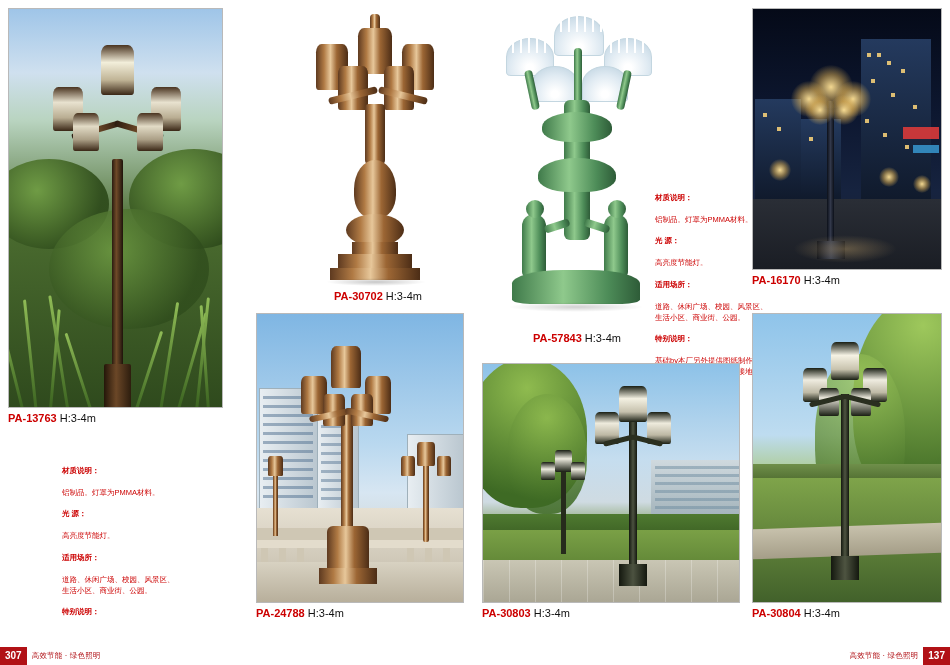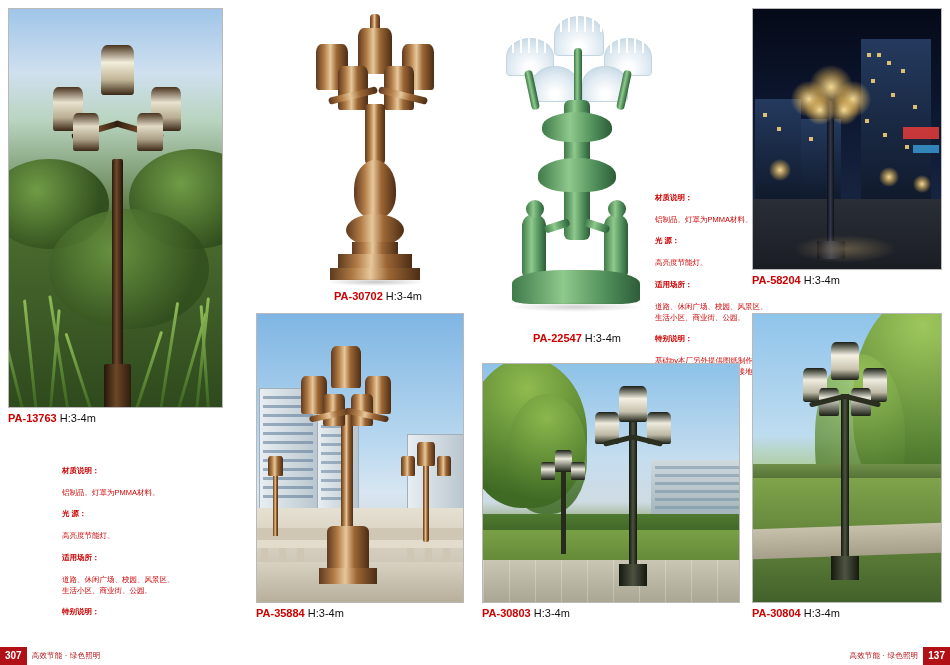--- a/index.html
+++ b/index.html
@@ -299,21 +299,21 @@
       <div class="jade" style="position:absolute; left:126px; top:206px; width:24px; height:64px; border-radius:12px 12px 6px 6px;"></div>
       <div class="jade" style="position:absolute; left:130px; top:192px; width:18px; height:18px; border-radius:50%;"></div>
       <div class="jade" style="position:absolute; left:66px; top:214px; width:26px; height:8px; border-radius:4px; transform:rotate(-18deg);"></div>
       <div class="jade" style="position:absolute; left:106px; top:214px; width:26px; height:8px; border-radius:4px; transform:rotate(18deg);"></div>
 
       <div class="jade" style="position:absolute; left:34px; top:262px; width:128px; height:34px; border-radius:40% 40% 14% 14%;"></div>
       <div style="position:absolute; left:30px; top:294px; width:136px; height:10px; border-radius:50%;
            background:radial-gradient(ellipse, rgba(0,0,0,.18), rgba(0,0,0,0) 70%);"></div>
     </div>
     <div class="caption center">
-      <span class="model">PA-22547</span>
+      <span class="model">PA-57843</span>
       <span class="dim">H:3-4m</span>
     </div>
   </div>
 
   <div class="spec" style="left:655px; top:182px; width:150px;">
     <div class="hd">材质说明：</div>
     <div>铝制品。灯罩为PMMA材料。</div>
     <div class="hd">光     源：</div>
     <div>高亮度节能灯。</div>
     <div class="hd">适用场所：</div>
@@ -364,21 +364,21 @@
       <div class="glow" style="left:76px; top:86px; width:30px; height:30px;"></div>
 
       <div class="glow" style="left:16px; top:150px; width:22px; height:22px;"></div>
       <div class="glow" style="left:126px; top:158px; width:20px; height:20px;"></div>
       <div class="glow" style="left:160px; top:166px; width:18px; height:18px;"></div>
 
       <div style="position:absolute; left:40px; top:226px; width:104px; height:28px; border-radius:50%;
            background:radial-gradient(ellipse, rgba(255,210,130,.30), rgba(255,210,130,0) 70%);"></div>
     </div>
     <div class="caption">
-      <span class="model">PA-58204</span>
+      <span class="model">PA-16170</span>
       <span class="dim">H:3-4m</span>
     </div>
   </div>
 
   <div class="prod p703" style="left:256px; top:313px; width:208px;">
     <div class="photo" style="width:208px; height:290px;">
       <div class="bg"></div>
 
       <div class="tower" style="left:2px; top:74px; width:58px; height:120px;"></div>
       <div class="tower" style="left:60px; top:96px; width:40px; height:98px;"></div>
@@ -415,21 +415,21 @@
 
       <div class="bronze" style="position:absolute; left:166px; top:150px; width:6px; height:78px; border-radius:2px;"></div>
       <div class="lantern bronze" style="left:160px; top:128px; width:18px; height:24px;"></div>
       <div class="lantern bronze" style="left:144px; top:142px; width:14px; height:20px;"></div>
       <div class="lantern bronze" style="left:180px; top:142px; width:14px; height:20px;"></div>
 
       <div class="bronze" style="position:absolute; left:16px; top:160px; width:5px; height:62px;"></div>
       <div class="lantern bronze" style="left:11px; top:142px; width:15px; height:20px;"></div>
     </div>
     <div class="caption">
-      <span class="model">PA-35884</span>
+      <span class="model">PA-24788</span>
       <span class="dim">H:3-4m</span>
     </div>
   </div>
 
   <div class="prod p803" style="left:482px; top:363px; width:238px;">
     <div class="photo" style="width:258px; height:240px;">
       <div class="bg"></div>
 
       <div class="willow" style="left:-16px; top:-6px; width:120px; height:150px;"></div>
       <div class="willow" style="left:24px; top:30px; width:80px; height:120px; opacity:.85;"></div>

